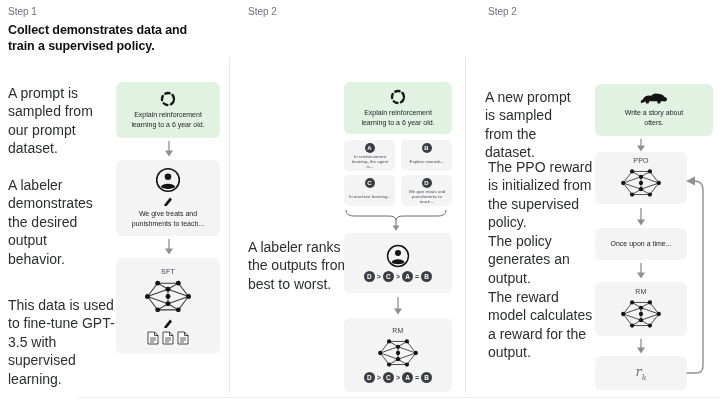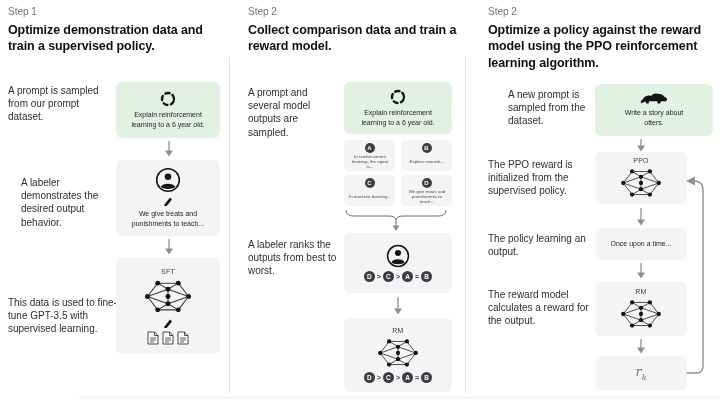--- a/index.html
+++ b/index.html
@@ -5,21 +5,21 @@
   html,body{margin:0;padding:0;background:#fff;}
   #canvas{
     position:relative;width:720px;height:407px;background:#fff;overflow:hidden;
     font-family:"Liberation Sans",sans-serif;color:#161616;
   }
   .divider-v{position:absolute;top:57px;height:336px;width:1px;background:var(--divider,#e5e5e5);}
   .divider-h{position:absolute;top:397px;left:78px;width:642px;height:1px;background:#ececec;}
 
   .step-label{position:absolute;font-size:10px;color:var(--muted,#6e6e80);text-align:center;}
   .step-title{position:absolute;font-size:12.5px;font-weight:bold;color:#101010;line-height:1.3;letter-spacing:-0.1px;}
-  .side-text{position:absolute;font-size:10px;color:#2c2e33;line-height:1.32;}
+  .side-text{position:absolute;font-size:14px;color:#2c2e33;line-height:1.32;}
 
   .box{position:absolute;border-radius:6px;display:flex;flex-direction:column;align-items:center;justify-content:center;text-align:center;gap:3px;}
   .box.green{background:var(--prompt-box-bg,#e2f2e2);}
   .box.gray{background:var(--model-box-bg,#f4f4f4);}
   .box-text{font-size:7px;color:#222428;line-height:1.4;}
   .box-label{font-size:7px;color:#3f4147;letter-spacing:0.3px;}
 
   .arrow-v{position:absolute;}
 
   .mini-box{position:absolute;width:51px;height:31px;background:var(--model-box-bg,#f4f4f4);border-radius:5px;
@@ -40,24 +40,24 @@
 </head>
 <body>
 
 <div id="canvas">
 
   <div class="divider-v" style="left:229px"></div>
   <div class="divider-v" style="left:465px"></div>
   <div class="divider-h"></div>
 
   <div class="step-label" style="left:8px;top:6px">Step 1</div>
-  <div class="step-title" style="left:8px;top:22px;width:205px">Optimize demonstration data and train a supervised policy.</div>
+  <div class="step-title" style="left:8px;top:22px;width:205px">Collect demonstrates data and train a supervised policy.</div>
 
   <div class="side-text" style="left:8px;top:84px;width:95px">A prompt is sampled from our prompt dataset.</div>
-  <div class="side-text" style="left:21px;top:176px;width:92px">A labeler demonstrates the desired output behavior.</div>
+  <div class="side-text" style="left:8px;top:176px;width:92px">A labeler demonstrates the desired output behavior.</div>
   <div class="side-text" style="left:8px;top:296px;width:112px">This data is used to fine-tune GPT-3.5 with supervised learning.</div>
 
   <div class="box green" style="left:116px;top:82px;width:104px;height:56px">
     <svg width="16" height="16" viewBox="0 0 16 16">
       <circle cx="8" cy="8" r="6" fill="none" stroke="#141414" stroke-width="2.4" stroke-dasharray="4.2 3.4" stroke-linecap="round" transform="rotate(20 8 8)"></circle>
     </svg>
     <div class="box-text" style="width:92px">Explain reinforcement learning to a 6 year old.</div>
   </div>
 
   <svg class="arrow-v" style="left:163px;top:141px" width="12" height="16">
@@ -118,23 +118,21 @@
         </svg>
       <svg width="12" height="14" viewBox="0 0 12 14">
           <path d="M1,1 h6.5 l3.5,3.5 V13 H1 Z" fill="#fff" stroke="#333" stroke-width="0.9"></path>
           <path d="M7.5,1 v3.5 h3.5" fill="none" stroke="#333" stroke-width="0.9"></path>
           <path d="M3,7 h6 M3,9 h6 M3,11 h4" stroke="#333" stroke-width="0.8"></path>
         </svg>
     </div>
   </div>
 
   <div class="step-label" style="left:248px;top:6px">Step 2</div>
-  <div class="step-title" style="left:248px;top:22px;width:212px">Collect comparison data and train a reward model.</div>
-
-  <div class="side-text" style="left:248px;top:86px;width:80px">A prompt and several model outputs are sampled.</div>
+
   <div class="side-text" style="left:248px;top:238px;width:108px">A labeler ranks the outputs from best to worst.</div>
 
   <div class="box green" style="left:344px;top:82px;width:108px;height:52px">
     <svg width="16" height="16" viewBox="0 0 16 16">
       <circle cx="8" cy="8" r="6" fill="none" stroke="#141414" stroke-width="2.4" stroke-dasharray="4.2 3.4" stroke-linecap="round" transform="rotate(20 8 8)"></circle>
     </svg>
     <div class="box-text" style="width:94px">Explain reinforcement learning to a 6 year old.</div>
   </div>
 
   <div class="mini-box" style="left:344px;top:140px">
@@ -215,25 +213,24 @@
       <span class="rank-sep">&gt;</span>
       <span class="rank-circle">C</span>
       <span class="rank-sep">&gt;</span>
       <span class="rank-circle">A</span>
       <span class="rank-sep">=</span>
       <span class="rank-circle">B</span>
     </div>
   </div>
 
   <div class="step-label" style="left:488px;top:6px">Step 2</div>
-  <div class="step-title" style="left:488px;top:22px;width:230px">Optimize a policy against the reward model using the PPO reinforcement learning algorithm.</div>
-
-  <div class="side-text" style="left:508px;top:88px;width:86px">A new prompt is sampled from the dataset.</div>
+
+  <div class="side-text" style="left:485px;top:88px;width:86px">A new prompt is sampled from the dataset.</div>
   <div class="side-text" style="left:488px;top:158px;width:105px">The PPO reward is initialized from the supervised policy.</div>
-  <div class="side-text" style="left:488px;top:232px;width:112px">The policy learning an output.</div>
+  <div class="side-text" style="left:488px;top:232px;width:112px">The policy generates an output.</div>
   <div class="side-text" style="left:488px;top:288px;width:112px">The reward model calculates a reward for the output.</div>
 
   <div class="box green" style="left:595px;top:84px;width:118px;height:52px">
     <svg width="28" height="13" viewBox="0 0 30 14">
       <path d="M1,12 Q0,9 3,8 Q5,3 12,4 Q15,0.5 19,2 Q24,2 26,5 Q29.5,6 29,8.5 Q28.5,10.5 25,10 L22.5,10 L21.5,12.5 L19,12.5 L18.5,10 L10,10 L9,12.5 L6.5,12.5 L6,10.2 Q3,11.5 1,12 Z" fill="#141414"></path>
     </svg>
     <div class="box-text" style="width:70px">Write a story about otters.</div>
   </div>
 
   <svg class="arrow-v" style="left:635px;top:139px" width="12" height="13">

